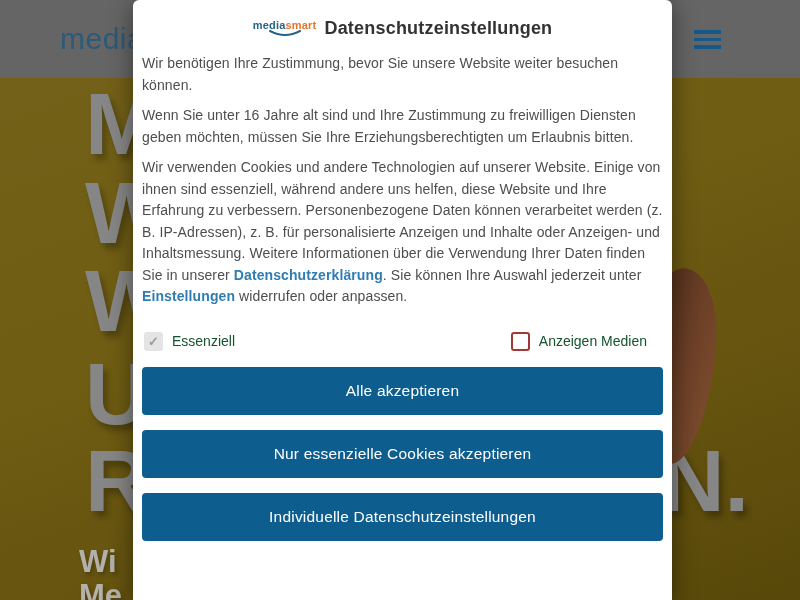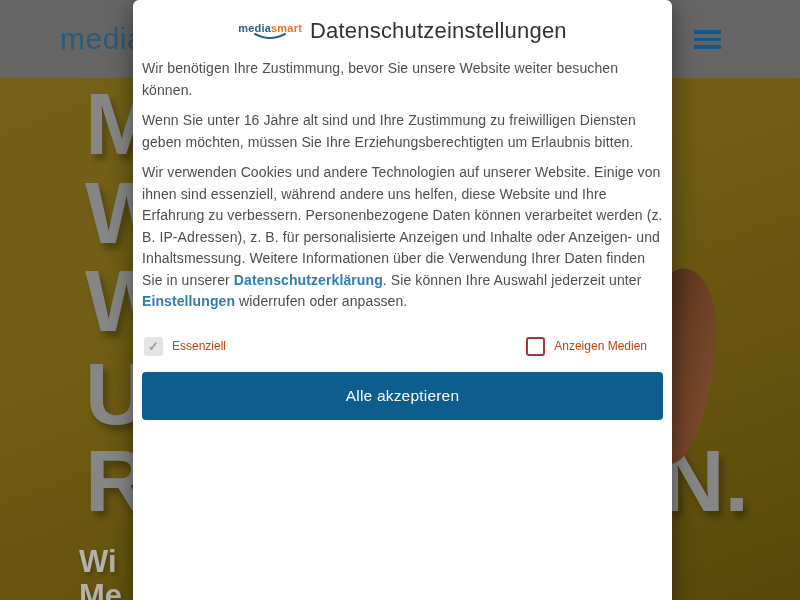--- a/index.html
+++ b/index.html
@@ -53,40 +53,40 @@
     padding: 16px 9px 0 9px;
   }
   .title-row {
     display: flex; align-items: center; justify-content: center;
     gap: 8px; margin: 2px 0 14px 0;
   }
   .mini-logo { display: inline-flex; flex-direction: column; align-items: center; line-height: 10px; }
   .mini-logo .wordmark { font-size: 11px; font-weight: 700; letter-spacing: 0.2px; }
   .mini-logo .part1 { color: #27648c; }
   .mini-logo .part2 { color: #e8742c; }
-  .dialog-title { font-size: 22px; color: #333333; font-weight: 400; letter-spacing: 0.2px; }
+  .dialog-title { font-size: 18px; color: #333333; font-weight: 700; letter-spacing: 0.2px; }
 
   .modal p {
     font-size: 14px; line-height: 21.5px; color: #4e4e4e;
     margin-bottom: 9px; letter-spacing: 0.1px;
   }
   .modal p a { color: #2f7db3; text-decoration: none; cursor: pointer; font-weight: bold; }
 
   .consent-row {
     display: flex; justify-content: space-between; align-items: center;
     margin: 24px 16px 16px 2px;
   }
   .consent-item { display: flex; align-items: center; gap: 9px; }
   .cb {
     width: 19px; height: 19px; border-radius: 3px; display: flex;
     align-items: center; justify-content: center; font-size: 13px;
   }
   .cb-essential { background: #e4e4e4; color: #9d9d9d; font-weight: 700; }
   .cb-external { background: #ffffff; border: 2px solid #a13737; cursor: pointer; }
-  .cb-label { font-size: 12px; color: #c2410c; }
+  .cb-label { font-size: 14px; color: #14532d; }
 
   .btn {
     display: block; width: 100%; height: 48px; margin: 0 0 15px 0;
     background: #0d5e8f; color: #ffffff; border: none; border-radius: 4px;
     font-family: "Liberation Sans", sans-serif; font-size: 15.5px; letter-spacing: 0.2px;
     cursor: pointer;
   }
 </style>
 </head>
 <body>
@@ -141,14 +141,16 @@
       <span class="cb cb-essential">✓</span>
       <span class="cb-label">Essenziell</span>
     </div>
     <div class="consent-item">
       <span class="cb cb-external"></span>
       <span class="cb-label">Anzeigen Medien</span>
     </div>
   </div>
 
   <button class="btn">Alle akzeptieren</button>
+  <button class="btn">Nur essenzielle Cookies akzeptieren</button>
+  <button class="btn">Individuelle Datenschutzeinstellungen</button>
 
 </div>
 
 </body></html>

